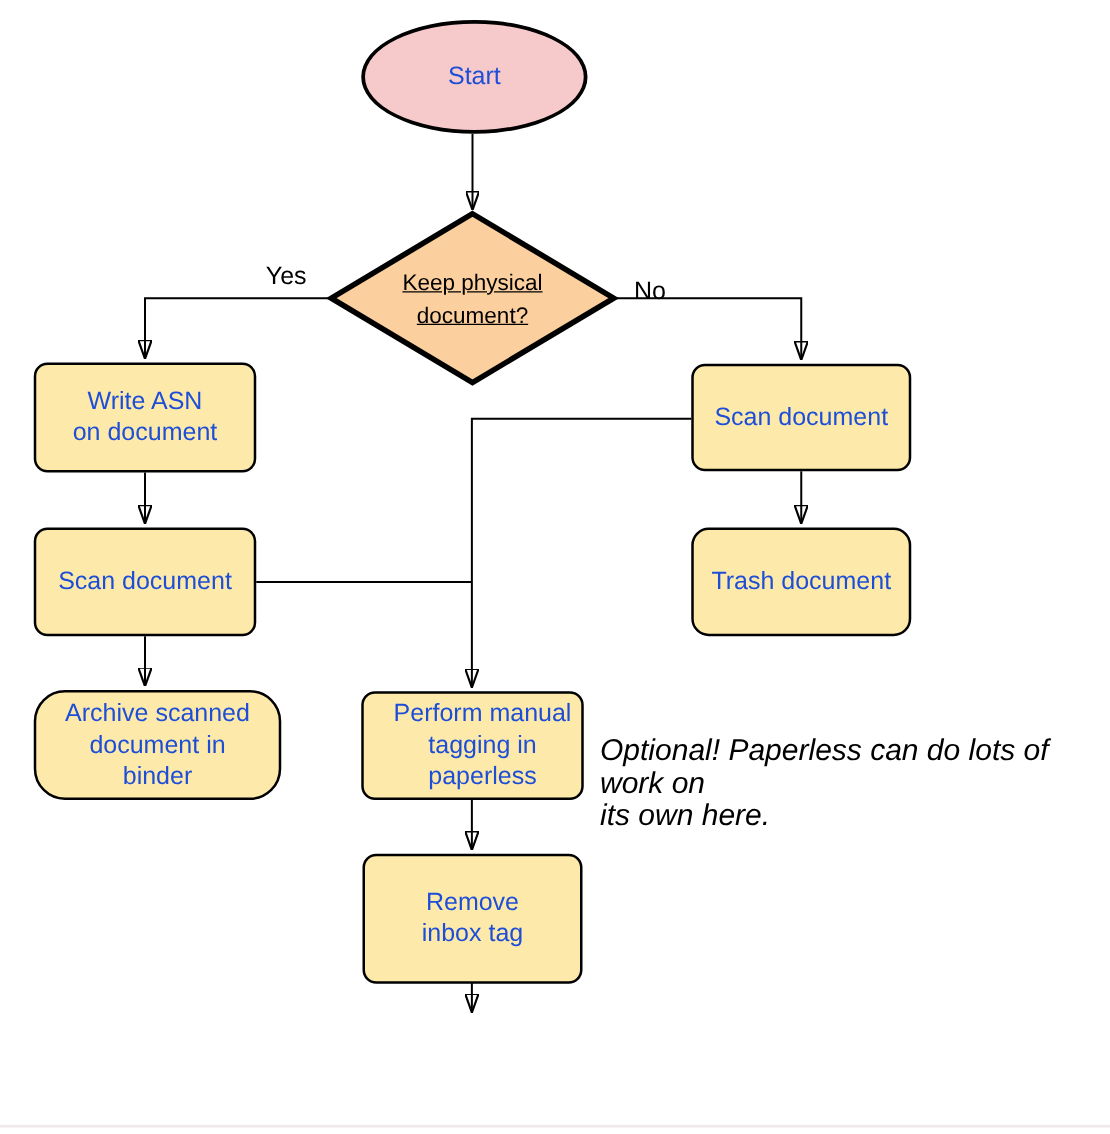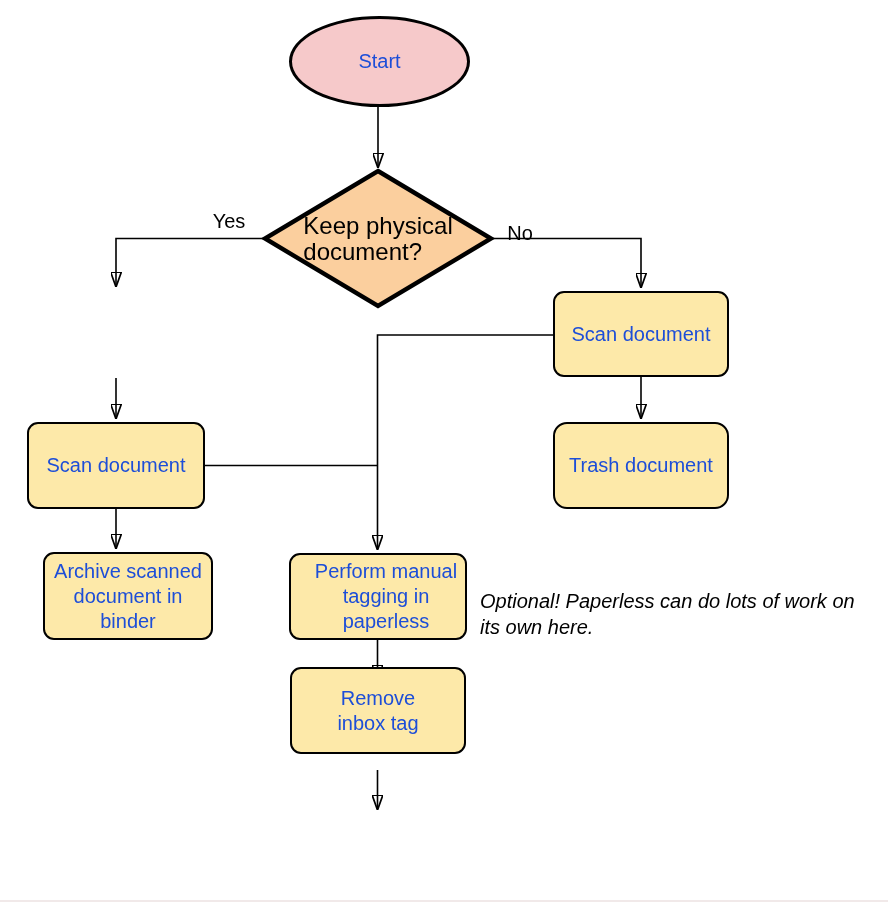--- a/index.html
+++ b/index.html
@@ -48,55 +48,57 @@
   .terminal {
     background: var(--terminal-fill, #f6c9ca);
     border: 3.2px solid var(--stroke, #000);
     border-radius: 50%;
   }
   .decision-label {
     position: absolute;
     display: flex;
     align-items: center;
     justify-content: center;
+    text-align: center;
     white-space: pre-line;
-    font-size: 24px;
+    font-size: 18px;
     line-height: 26px;
+    text-decoration: underline;
   }
   .edge-label {
     position: absolute;
     font-size: 20px;
     line-height: 26px;
     text-align: center;
   }
   .annotation {
     position: absolute;
     font-style: italic;
-    font-size: 20px;
+    font-size: 24px;
     line-height: 26px;
     white-space: pre-line;
   }
   .page-edge {
     position: absolute;
     left: 0;
     top: 900px;
     width: 888px;
     height: 1.5px;
     background: var(--divider, #f1e9e9);
   }
 
   
   #node-start        { left: 289px; top: 16px;  width: 181px; height: 91px; }
   #node-write-asn    { left: 27px;  top: 290px; width: 178px; height: 88px; }
   #node-scan-left    { left: 27px;  top: 422px; width: 178px; height: 87px; }
-  #node-archive      { left: 43px;  top: 552px; width: 170px; height: 88px; }
+  #node-archive      { left: 27px;  top: 552px; width: 198px; height: 88px; border-radius: 25px; }
   #node-scan-right   { left: 553px; top: 291px; width: 176px; height: 86px; }
   #node-trash        { left: 553px; top: 422px; width: 176px; height: 87px; border-radius: 14px; }
   #node-tagging      { left: 289px; top: 553px; width: 178px; height: 87px; padding-left: 16px; }
-  #node-remove-inbox { left: 290px; top: 667px; width: 176px; height: 87px; text-align: center; }
+  #node-remove-inbox { left: 290px; top: 683px; width: 176px; height: 104px; text-align: center; }
   #node-end          { left: 289px; top: 813px; width: 181px; height: 81px; }
   #decision-text     { left: 278px; top: 201px; width: 200px; height: 76px; }
   #label-yes         { left: 205px; top: 208px; width: 48px; }
   #label-no          { left: 498px; top: 220px; width: 44px; }
   #annotation-note   { left: 480px; top: 588px; width: 408px; }
 </style>
 </head>
 <body>
 
 <div class="canvas">
@@ -124,20 +126,22 @@
 
   <div class="node terminal" id="node-start">Start</div>
 
   <div class="decision-label" id="decision-text">Keep physical
 document?</div>
 
   <div class="edge-label" id="label-yes">Yes</div>
 
   <div class="edge-label" id="label-no">No</div>
 
+  <div class="node process" id="node-write-asn">Write ASN
+on document</div>
 
   <div class="node process" id="node-scan-left">Scan document</div>
 
   <div class="node process" id="node-archive">Archive scanned
 document in
 binder</div>
 
   <div class="node process" id="node-scan-right">Scan document</div>
 
   <div class="node process" id="node-trash">Trash document</div>

